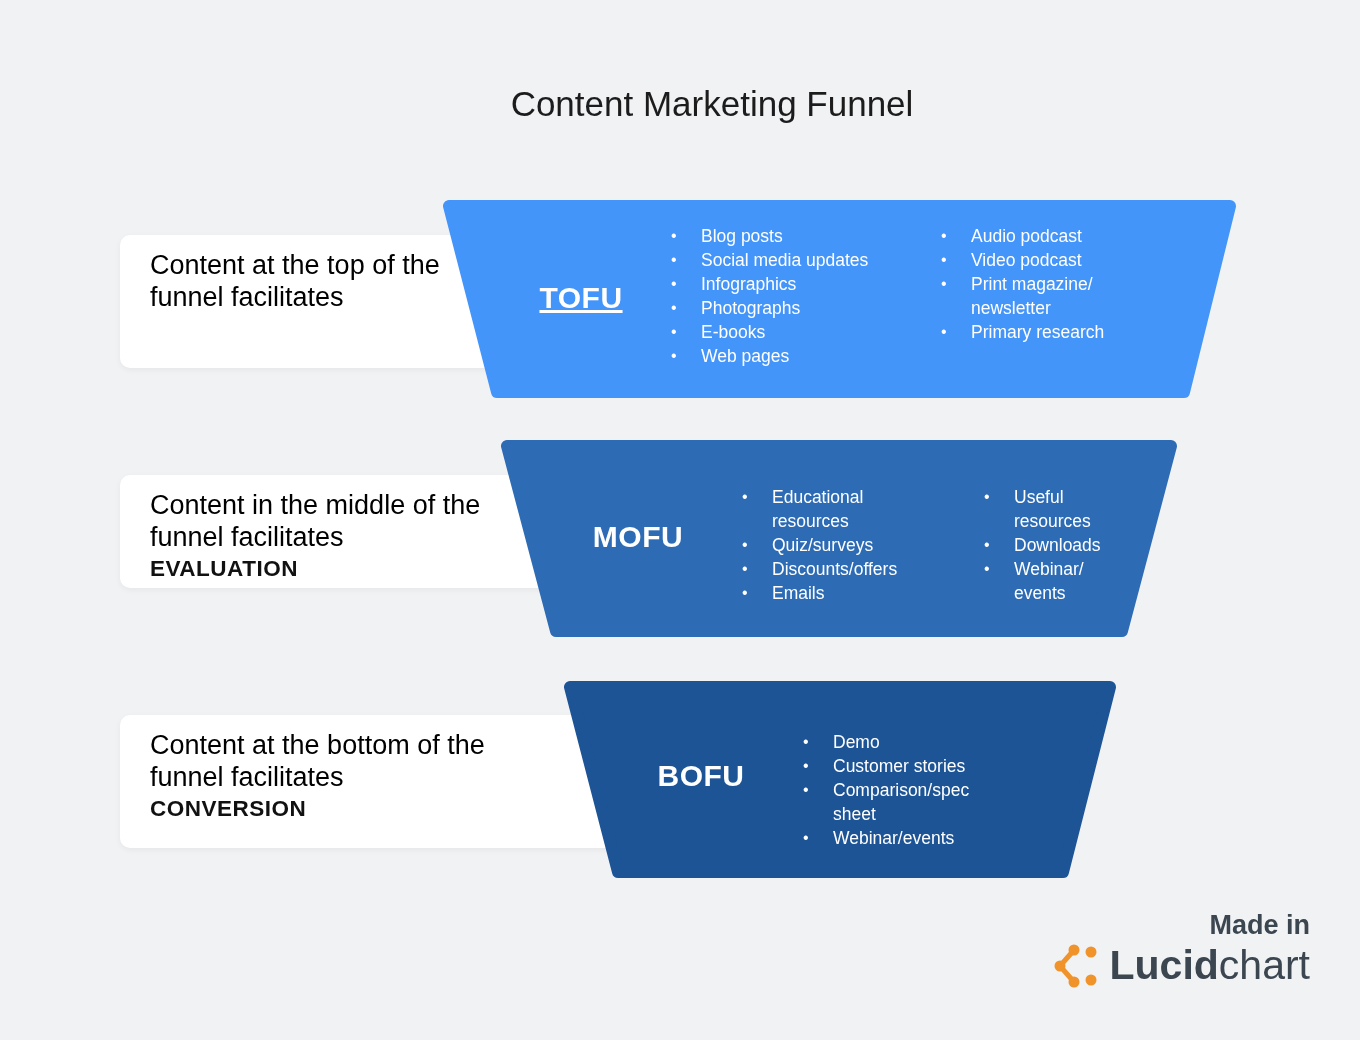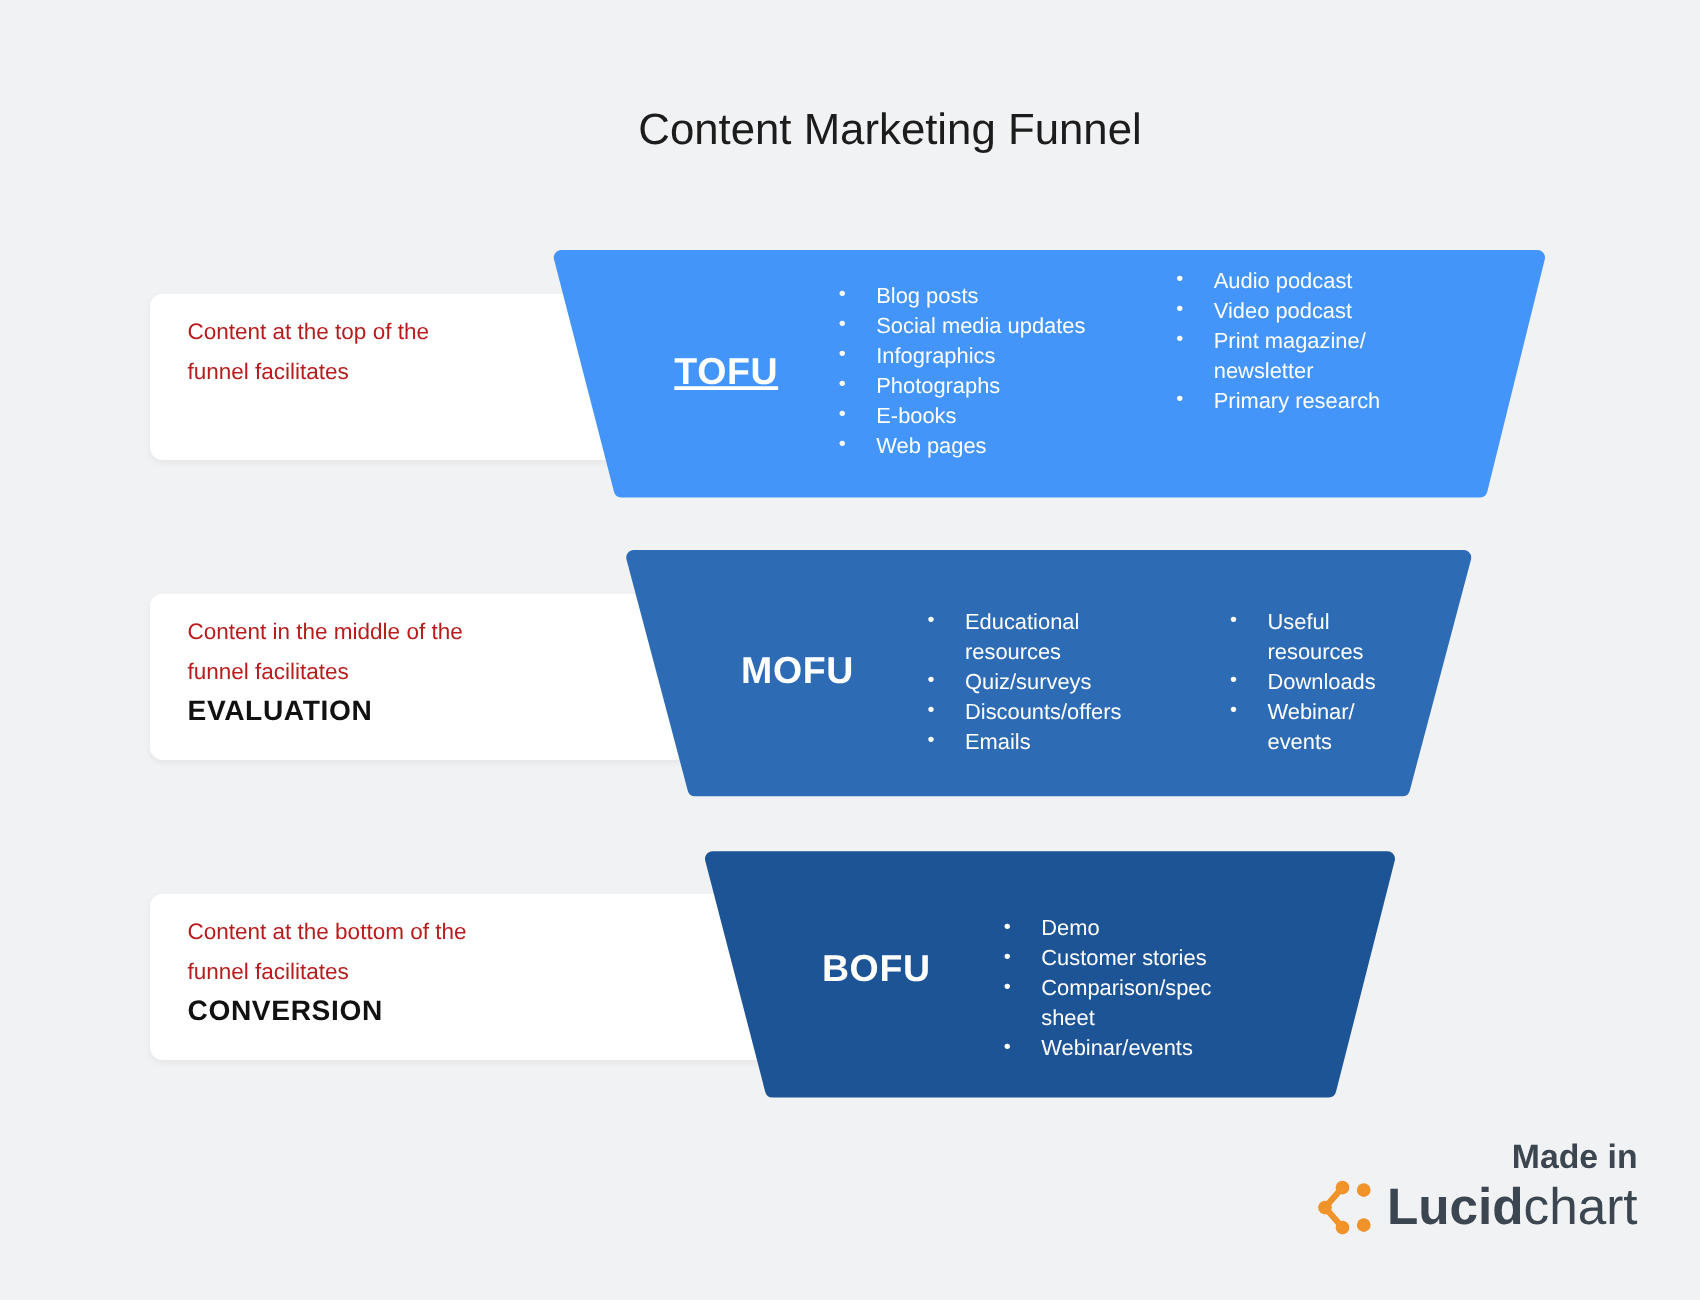--- a/index.html
+++ b/index.html
@@ -15,21 +15,21 @@
     position:absolute;left:0;top:84px;width:1360px;
     text-align:center;font-size:35px;font-weight:400;color:#1C1C1C;padding-left:32px;
   }
 
   
   .desc-card{
     position:absolute;background:#FFFFFF;border-radius:10px;
     box-shadow:0 2px 6px rgba(0,0,0,0.05);
     z-index:1;box-sizing:border-box;padding:14px 0 0 30px;
   }
-  .desc-card .line{font-size:18px;line-height:32px;color:#b91c1c;}
+  .desc-card .line{font-size:27px;line-height:32px;color:#000000;}
   .desc-card .keyword{font-size:22.5px;line-height:32px;color:#111;font-weight:700;letter-spacing:0.5px;}
 
   
   .funnel-svg{position:absolute;left:0;top:0;z-index:2;pointer-events:none;}
   .funnel-svg path{stroke-width:12;stroke-linejoin:round;}
 
   .row-content{position:absolute;left:0;top:0;width:0;height:0;z-index:3;}
 
   .stage-label{
     position:absolute;transform:translate(-50%,-50%);
@@ -70,21 +70,21 @@
 
 <div id="canvas">
 
   <div class="page-title">Content Marketing Funnel</div>
 
   <div class="desc-card" style="left:120px;top:235px;width:390px;height:133px;">
     <div class="line">Content at the top of the</div>
     <div class="line">funnel facilitates</div>
   </div>
 
-  <div class="desc-card" style="left:120px;top:475px;width:450px;height:133px;">
+  <div class="desc-card" style="left:120px;top:475px;width:450px;height:113px;">
     <div class="line">Content in the middle of the</div>
     <div class="line">funnel facilitates</div>
     <div class="keyword">EVALUATION</div>
   </div>
 
   <div class="desc-card" style="left:120px;top:715px;width:512px;height:133px;">
     <div class="line">Content at the bottom of the</div>
     <div class="line">funnel facilitates</div>
     <div class="keyword">CONVERSION</div>
   </div>
@@ -98,21 +98,21 @@
   <div class="row-content">
     <div class="stage-label" style="left:581px;top:298px;text-decoration:underline;">TOFU</div>
     <ul class="bullet-list" style="left:664px;top:219px;width:230px;">
         <li>Blog posts</li>
         <li>Social media updates</li>
         <li>Infographics</li>
         <li>Photographs</li>
         <li>E-books</li>
         <li>Web pages</li>
       </ul>
-    <ul class="bullet-list" style="left:934px;top:207px;width:190px;">
+    <ul class="bullet-list" style="left:934px;top:219px;width:190px;">
         <li>Audio podcast</li>
         <li>Video podcast</li>
         <li>Print magazine/
 newsletter</li>
         <li>Primary research</li>
       </ul>
   </div>
 
   <div class="row-content">
     <div class="stage-label" style="left:638px;top:537px;">MOFU</div>

